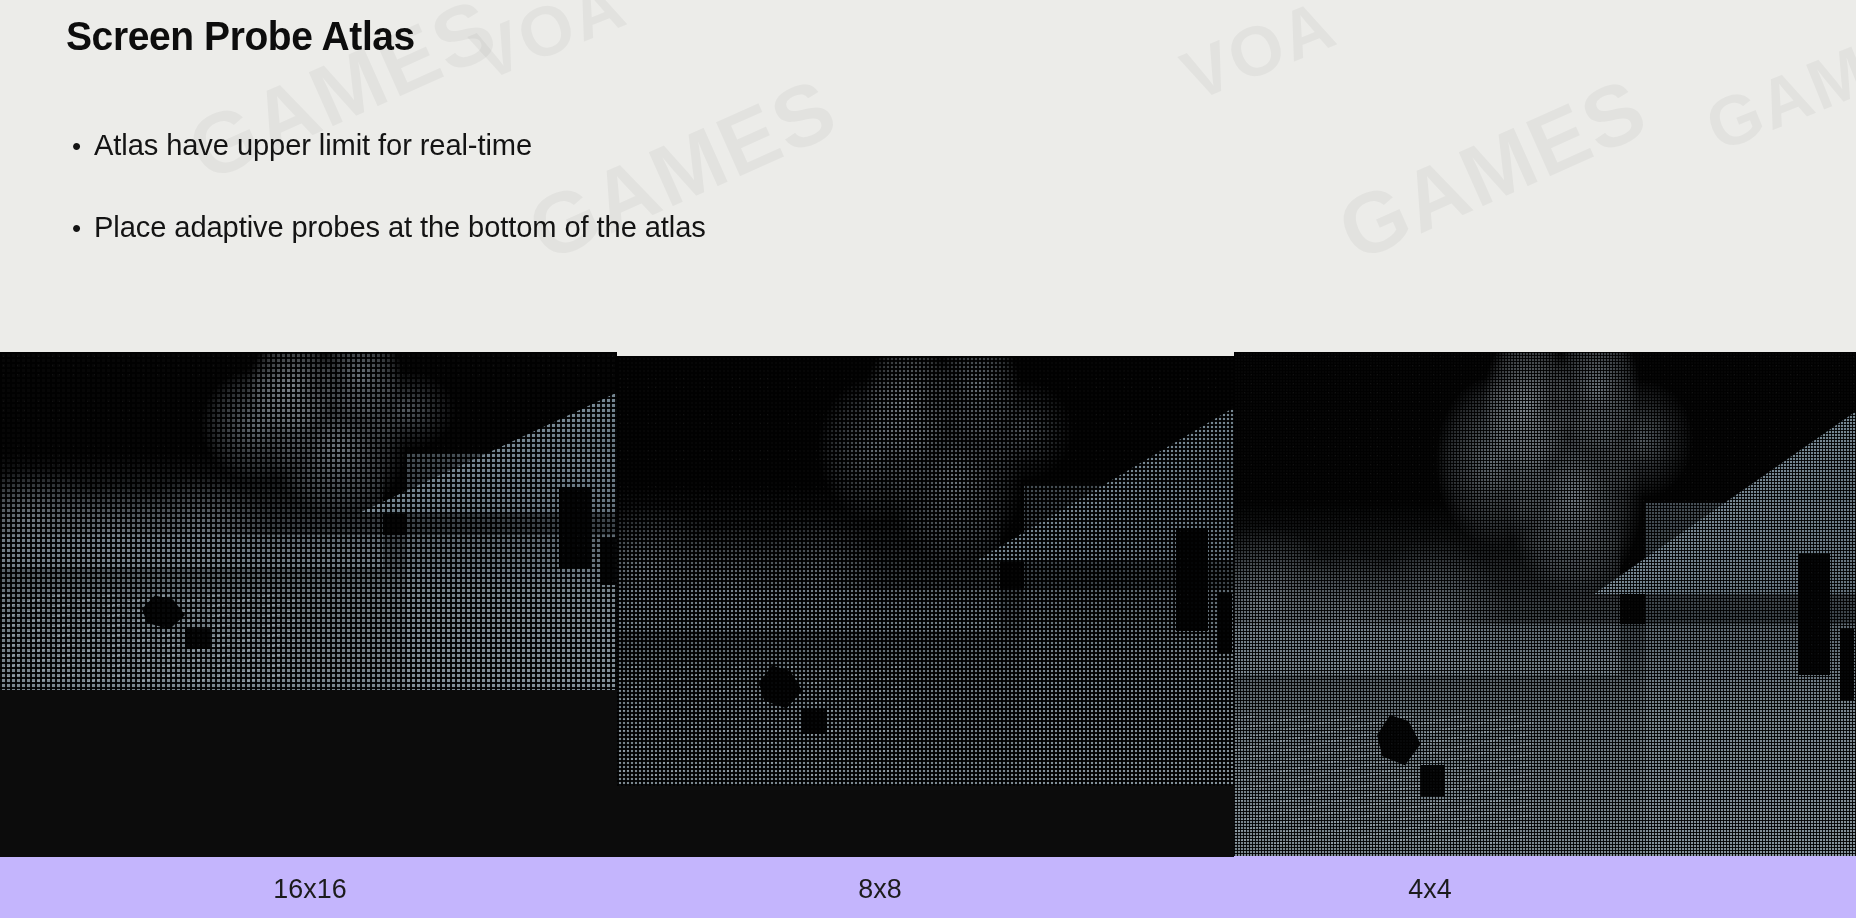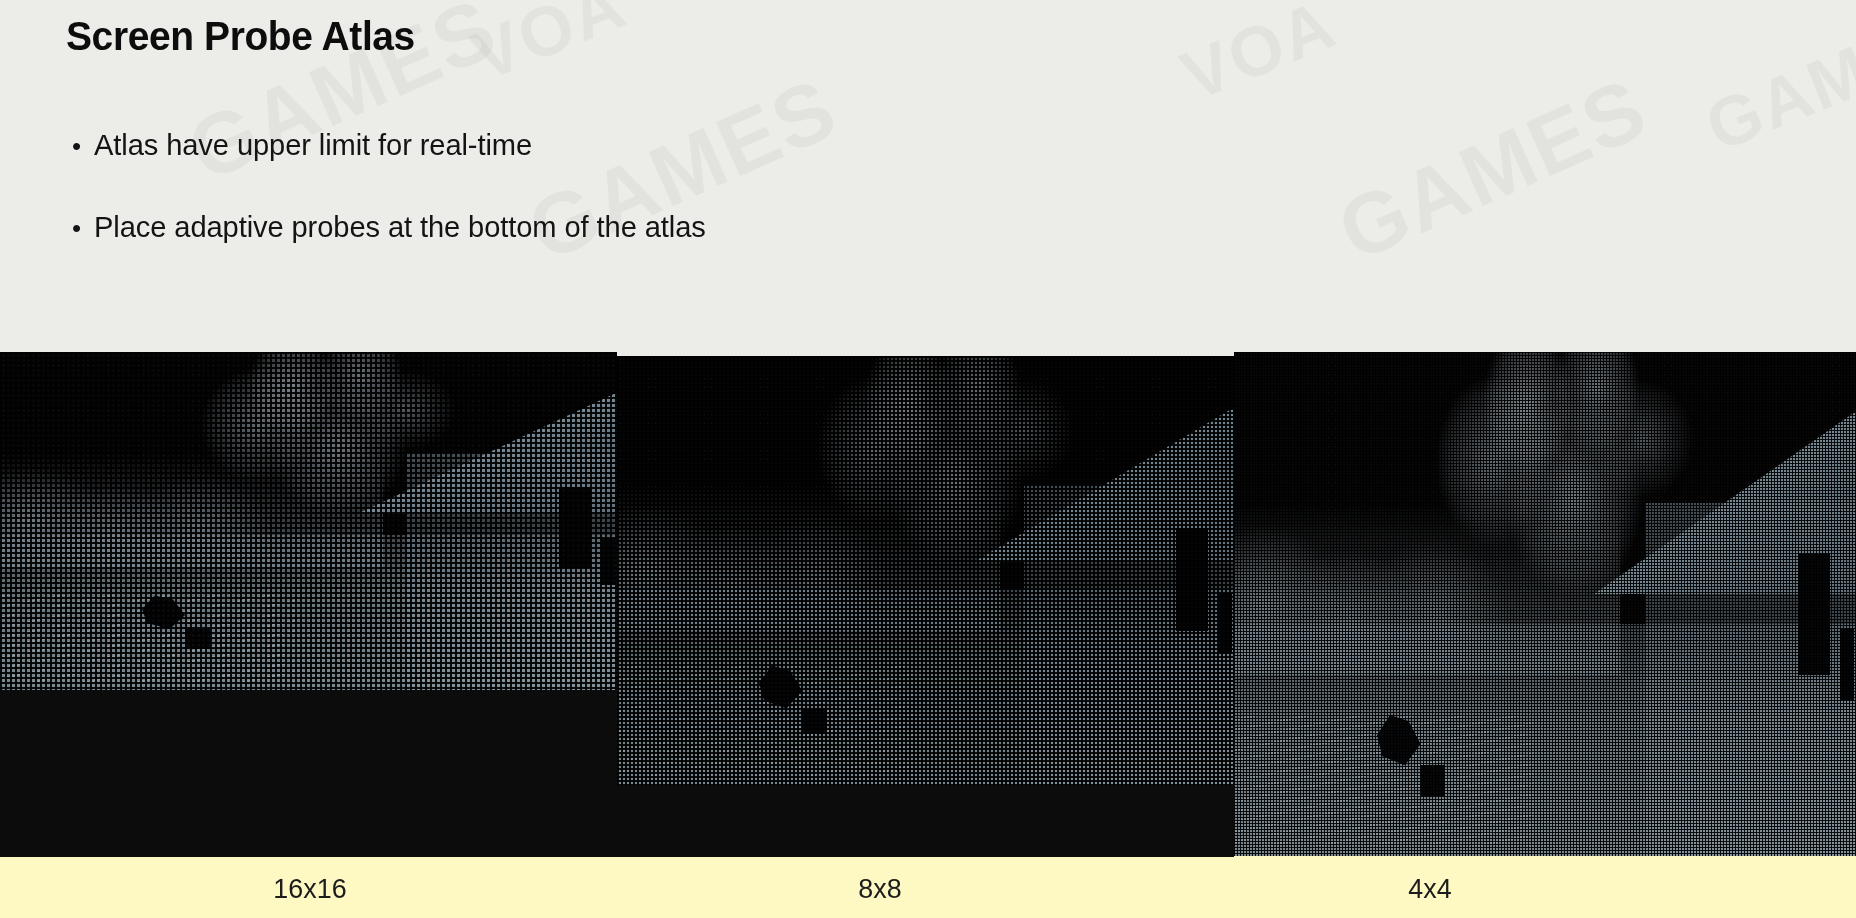--- a/index.html
+++ b/index.html
@@ -286,21 +286,21 @@
     background-position: 0 0, 3px 4px;
   }
 
   
   #atlas-captions {
     position: absolute;
     left: 0;
     top: 856px;
     width: 1856px;
     height: 62px;
-    background: #fef9c3;
+    background: #c4b5fd;
     z-index: 3;
   }
   .atlas-caption {
     position: absolute;
     top: 17px;
     font-size: 28px;
     color: #1c1c1c;
     text-align: center;
     transform: scaleX(0.96);
   }

